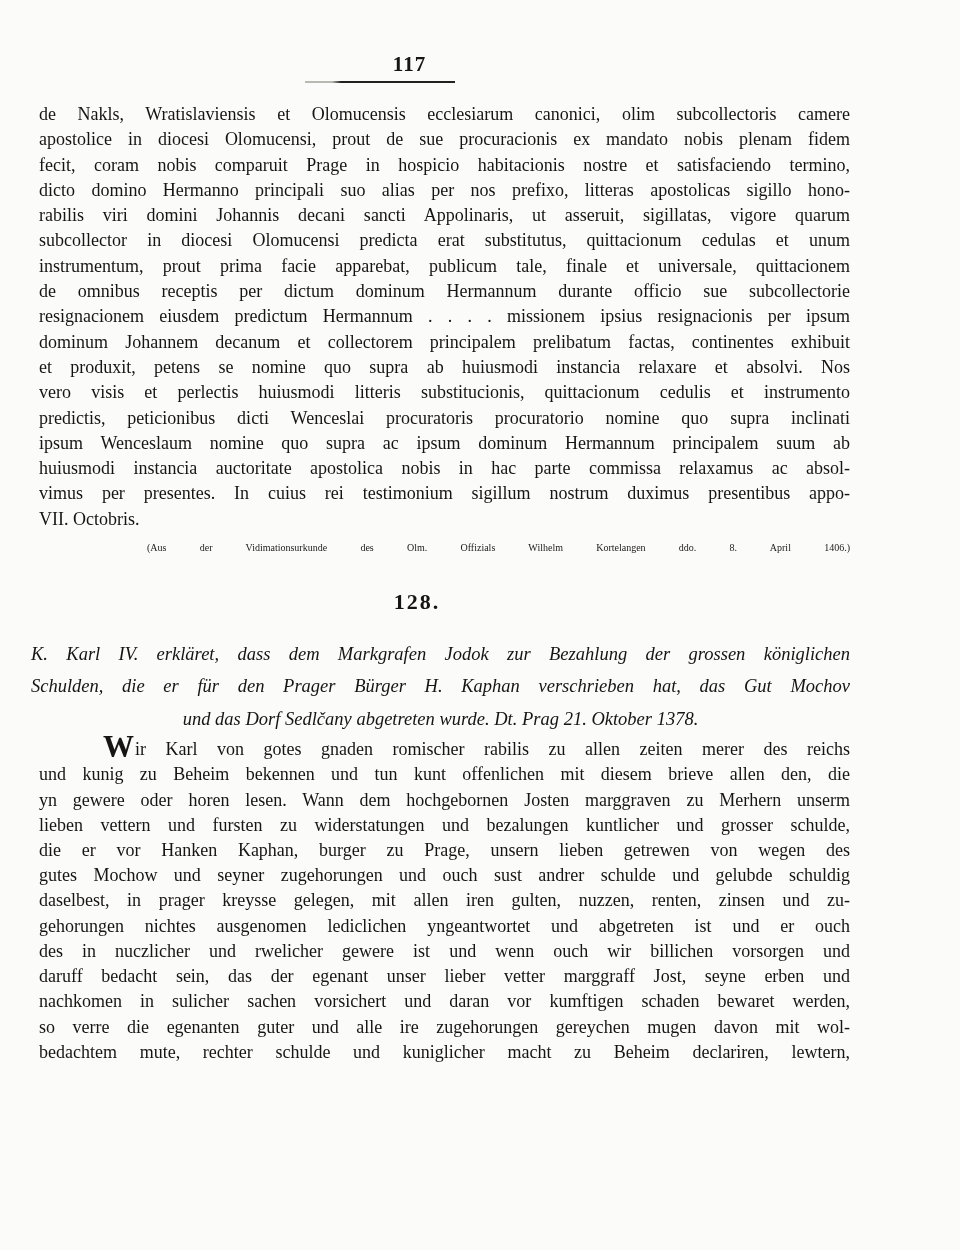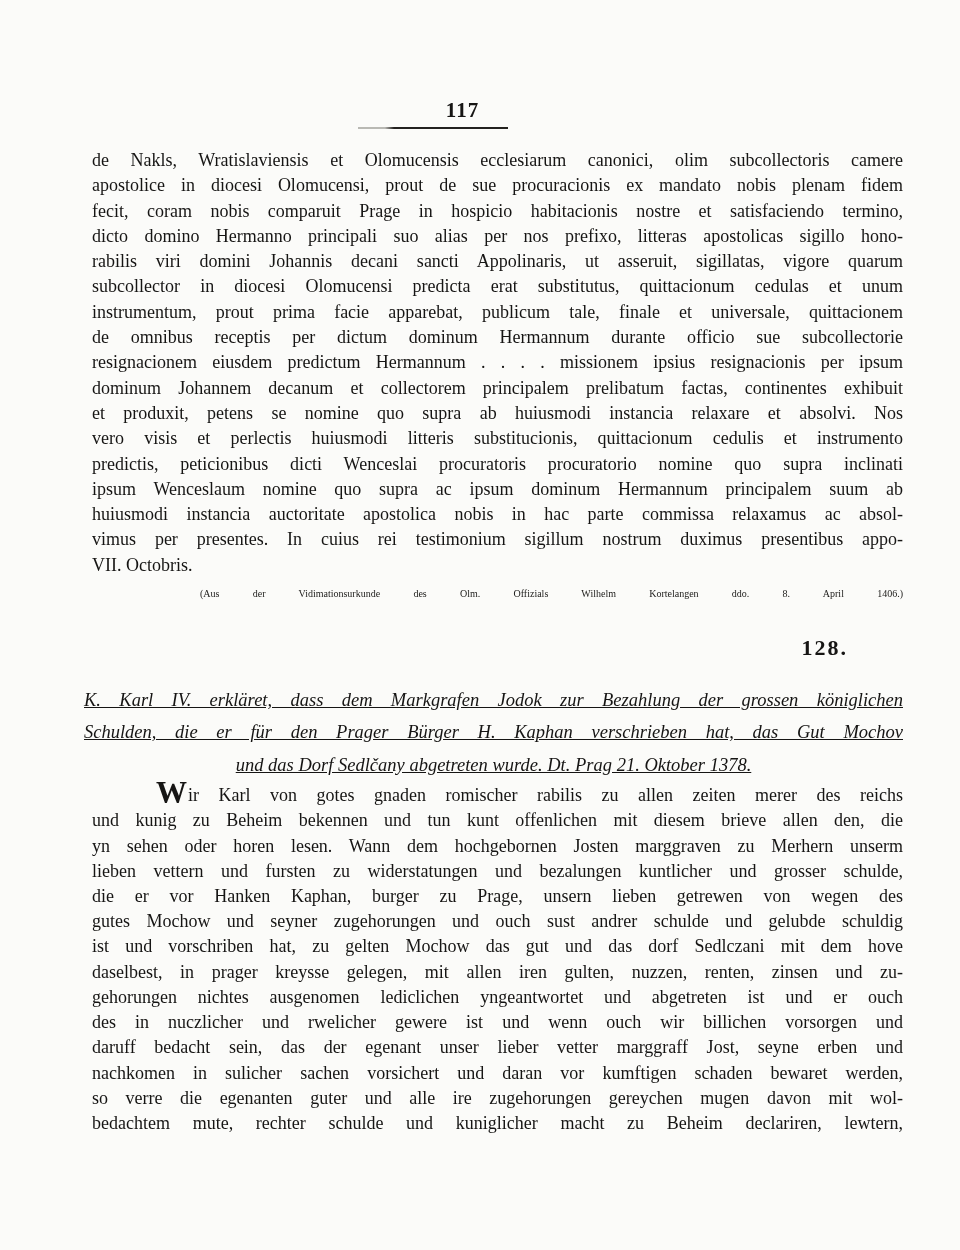--- a/index.html
+++ b/index.html
@@ -10,22 +10,22 @@
     width: 960px;
     height: 1250px;
     background: #fbfbf9;
     color: #161514;
     font-family: "Liberation Serif", "DejaVu Serif", serif;
     overflow: hidden;
   }
   .page {
     position: relative;
     width: 811px;
-    margin-left: 92px;
-    padding-top: 98px;
+    margin-left: 39px;
+    padding-top: 52px;
   }
   .page-number {
     text-align: center;
     font-weight: bold;
     font-size: 21px;
     letter-spacing: 1px;
     margin-right: 70px; 
   }
   .page-rule {
     width: 150px;
@@ -56,34 +56,33 @@
     font-size: 10px;
     line-height: 20px;
     padding-left: 108px;
     text-align: justify;
     text-align-last: justify;
     white-space: nowrap;
     color: #1c1b19;
   }
   .entry-number {
     margin-top: 31px;
-    text-align: right;
+    text-align: center;
     font-weight: bold;
     font-size: 22px;
     letter-spacing: 2px;
     margin-right: 55px;
   }
   .entry-summary {
     margin-top: 23px;
     font-style: italic;
     font-size: 18.5px;
     line-height: 32.4px;
     margin-left: -8px;
     width: 819px;
-    text-decoration: underline;
   }
   .entry-body {
     margin-top: 2px;
     font-size: 18px;
     line-height: 25.2px;
   }
   .body-first-line {
     padding-left: 64px;
   }
   .initial-capital {
@@ -130,25 +129,24 @@
     <div class="jline">K. Karl IV. erkläret, dass dem Markgrafen Jodok zur Bezahlung der grossen königlichen</div>
     <div class="jline">Schulden, die er für den Prager Bürger H. Kaphan verschrieben hat, das Gut Mochov</div>
     <div class="cline">und das Dorf Sedlčany abgetreten wurde. Dt. Prag 21. Oktober 1378.</div>
   </div>
 
   <div class="entry-body">
     <div class="jline body-first-line">
       <span class="initial-capital">W</span><span>ir Karl von gotes gnaden romischer rabilis zu allen zeiten merer des reichs</span>
     </div>
     <div class="jline">und kunig zu Beheim bekennen und tun kunt offenlichen mit diesem brieve allen den, die</div>
-    <div class="jline">yn sehen oder horen lesen. Wann dem hochgebornen Josten marggraven zu Merhern unserm</div>
+    <div class="jline">yn gewere oder horen lesen. Wann dem hochgebornen Josten marggraven zu Merhern unserm</div>
     <div class="jline">lieben vettern und fursten zu widerstatungen und bezalungen kuntlicher und grosser schulde,</div>
     <div class="jline">die er vor Hanken Kaphan, burger zu Prage, unsern lieben getrewen von wegen des</div>
     <div class="jline">gutes Mochow und seyner zugehorungen und ouch sust andrer schulde und gelubde schuldig</div>
-    <div class="jline">ist und vorschriben hat, zu gelten Mochow das gut und das dorf Sedlczani mit dem hove</div>
     <div class="jline">daselbest, in prager kreysse gelegen, mit allen iren gulten, nuzzen, renten, zinsen und zu-</div>
     <div class="jline">gehorungen nichtes ausgenomen lediclichen yngeantwortet und abgetreten ist und er ouch</div>
     <div class="jline">des in nuczlicher und rwelicher gewere ist und wenn ouch wir billichen vorsorgen und</div>
     <div class="jline">daruff bedacht sein, das der egenant unser lieber vetter marggraff Jost, seyne erben und</div>
     <div class="jline">nachkomen in sulicher sachen vorsichert und daran vor kumftigen schaden bewaret werden,</div>
     <div class="jline">so verre die egenanten guter und alle ire zugehorungen gereychen mugen davon mit wol-</div>
     <div class="jline">bedachtem mute, rechter schulde und kuniglicher macht zu Beheim declariren, lewtern,</div>
   </div>
 
 </div>

